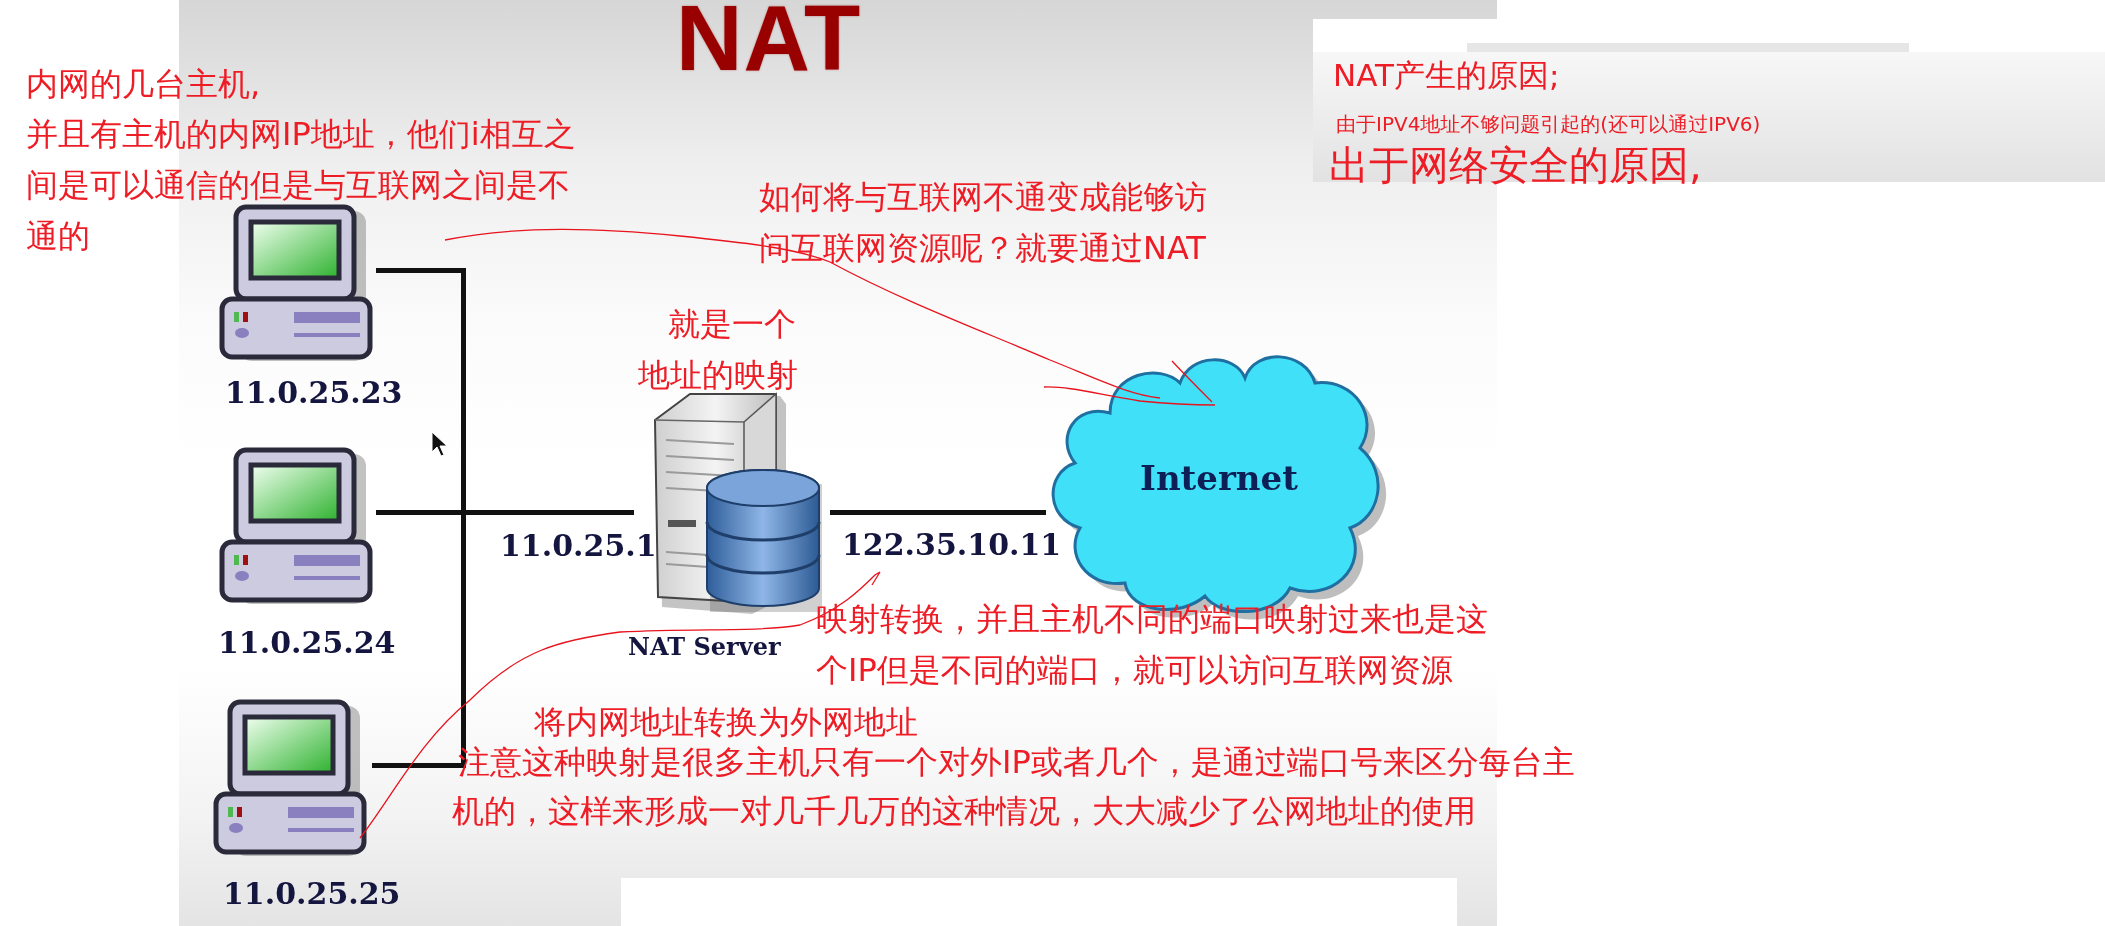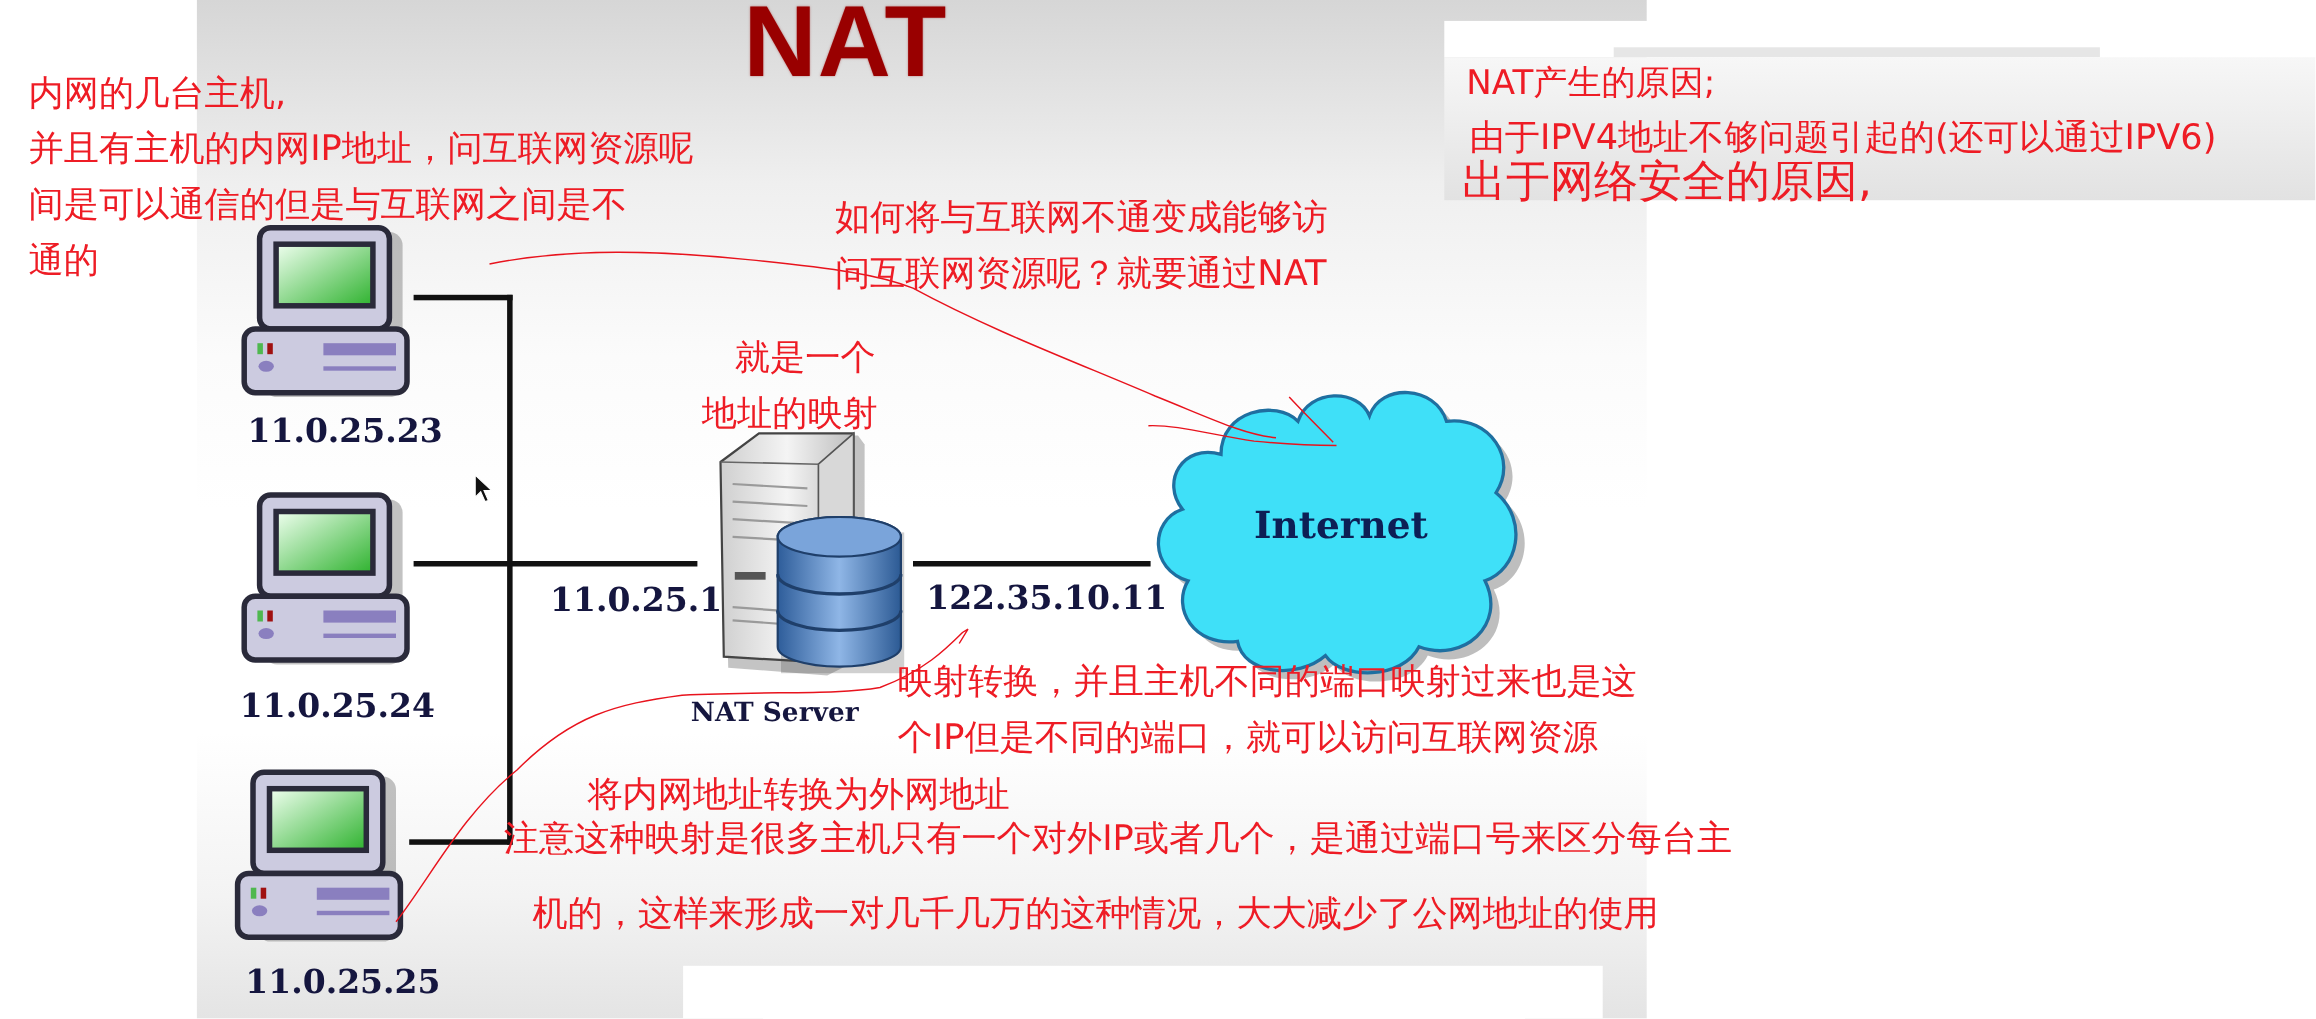--- a/index.html
+++ b/index.html
@@ -23,21 +23,21 @@
 </head>
 <body>
 
 <div class="abs slide"></div>
 <div class="abs bottom-white"></div>
 
 <div class="abs right-white"></div>
 <div class="abs right-strip"></div>
 <div class="abs right-panel"></div>
 <div class="abs note" style="left:1333px; top:52px; font-size:31px; line-height:46px;">NAT产生的原因;</div>
-<div class="abs note" style="left:1336px; top:101px; font-size:32px; line-height:46px;">由于IPV4地址不够问题引起的(还可以通过IPV6)</div>
+<div class="abs note" style="left:1336px; top:101px; font-size:20px; line-height:46px;">由于IPV4地址不够问题引起的(还可以通过IPV6)</div>
 <div class="abs note" style="left:1329px; top:142px; font-size:40px; line-height:46px;">出于网络安全的原因,</div>
 
 <div class="abs title">NAT</div>
 
 <div class="wire" style="left:376px; top:268px; width:90px; height:5px;"></div>
 <div class="wire" style="left:461px; top:268px; width:5px; height:500px;"></div>
 <div class="wire" style="left:376px; top:510px; width:258px; height:5px;"></div>
 <div class="wire" style="left:372px; top:763px; width:94px; height:5px;"></div>
 <div class="wire" style="left:830px; top:510px; width:216px; height:5px;"></div>
 
@@ -132,33 +132,33 @@
 <svg style="left:0; top:0;" width="2105" height="926">
   <g fill="none" stroke="#e8131d" stroke-width="1.3">
     <path d="M445 240 C520 225 600 228 680 236 C760 244 800 250 830 262 C900 300 980 330 1050 360 C1100 380 1130 395 1160 398"></path>
     <path d="M1044 387 C1070 386 1100 395 1140 401 C1170 404 1190 405 1215 405"></path>
     <path d="M1172 361 C1185 375 1200 390 1212 402"></path>
     <path d="M360 838 C390 800 420 740 470 700 C520 650 560 640 620 632 C700 628 760 632 800 625 C840 610 860 590 875 575 L880 572 L872 585"></path>
   </g>
 </svg>
 
 <div class="abs note" style="left:26px; top:59px;">内网的几台主机,</div>
-<div class="abs note" style="left:26px; top:109px;">并且有主机的内网IP地址，问互联网资源呢</div>
+<div class="abs note" style="left:26px; top:109px;">并且有主机的内网IP地址，他们i相互之</div>
 <div class="abs note" style="left:26px; top:160px;">间是可以通信的但是与互联网之间是不</div>
 <div class="abs note" style="left:26px; top:211px;">通的</div>
 
 <div class="abs note" style="left:759px; top:172px;">如何将与互联网不通变成能够访</div>
 <div class="abs note" style="left:759px; top:223px;">问互联网资源呢？就要通过NAT</div>
 
 <div class="abs note" style="left:668px; top:299px;">就是一个</div>
 <div class="abs note" style="left:638px; top:350px;">地址的映射</div>
 
 <div class="abs note" style="left:816px; top:594px;">映射转换，并且主机不同的端口映射过来也是这</div>
 <div class="abs note" style="left:816px; top:645px;">个IP但是不同的端口，就可以访问互联网资源</div>
 
 <div class="abs note" style="left:534px; top:697px;">将内网地址转换为外网地址</div>
 
 <div class="abs note" style="left:458px; top:737px;">注意这种映射是很多主机只有一个对外IP或者几个，是通过端口号来区分每台主</div>
-<div class="abs note" style="left:484px; top:786px;margin-top:19px;">机的，这样来形成一对几千几万的这种情况，大大减少了公网地址的使用</div>
+<div class="abs note" style="left:452px; top:786px;">机的，这样来形成一对几千几万的这种情况，大大减少了公网地址的使用</div>
 
 <svg style="left:430px; top:430px;" width="22" height="30" viewBox="0 0 22 30">
   <path d="M2 2 L2 22 L7 17 L11 26 L14 25 L10 16 L17 16 Z" fill="#111" stroke="#fff" stroke-width="1"></path>
 </svg>
 
 </body></html>

